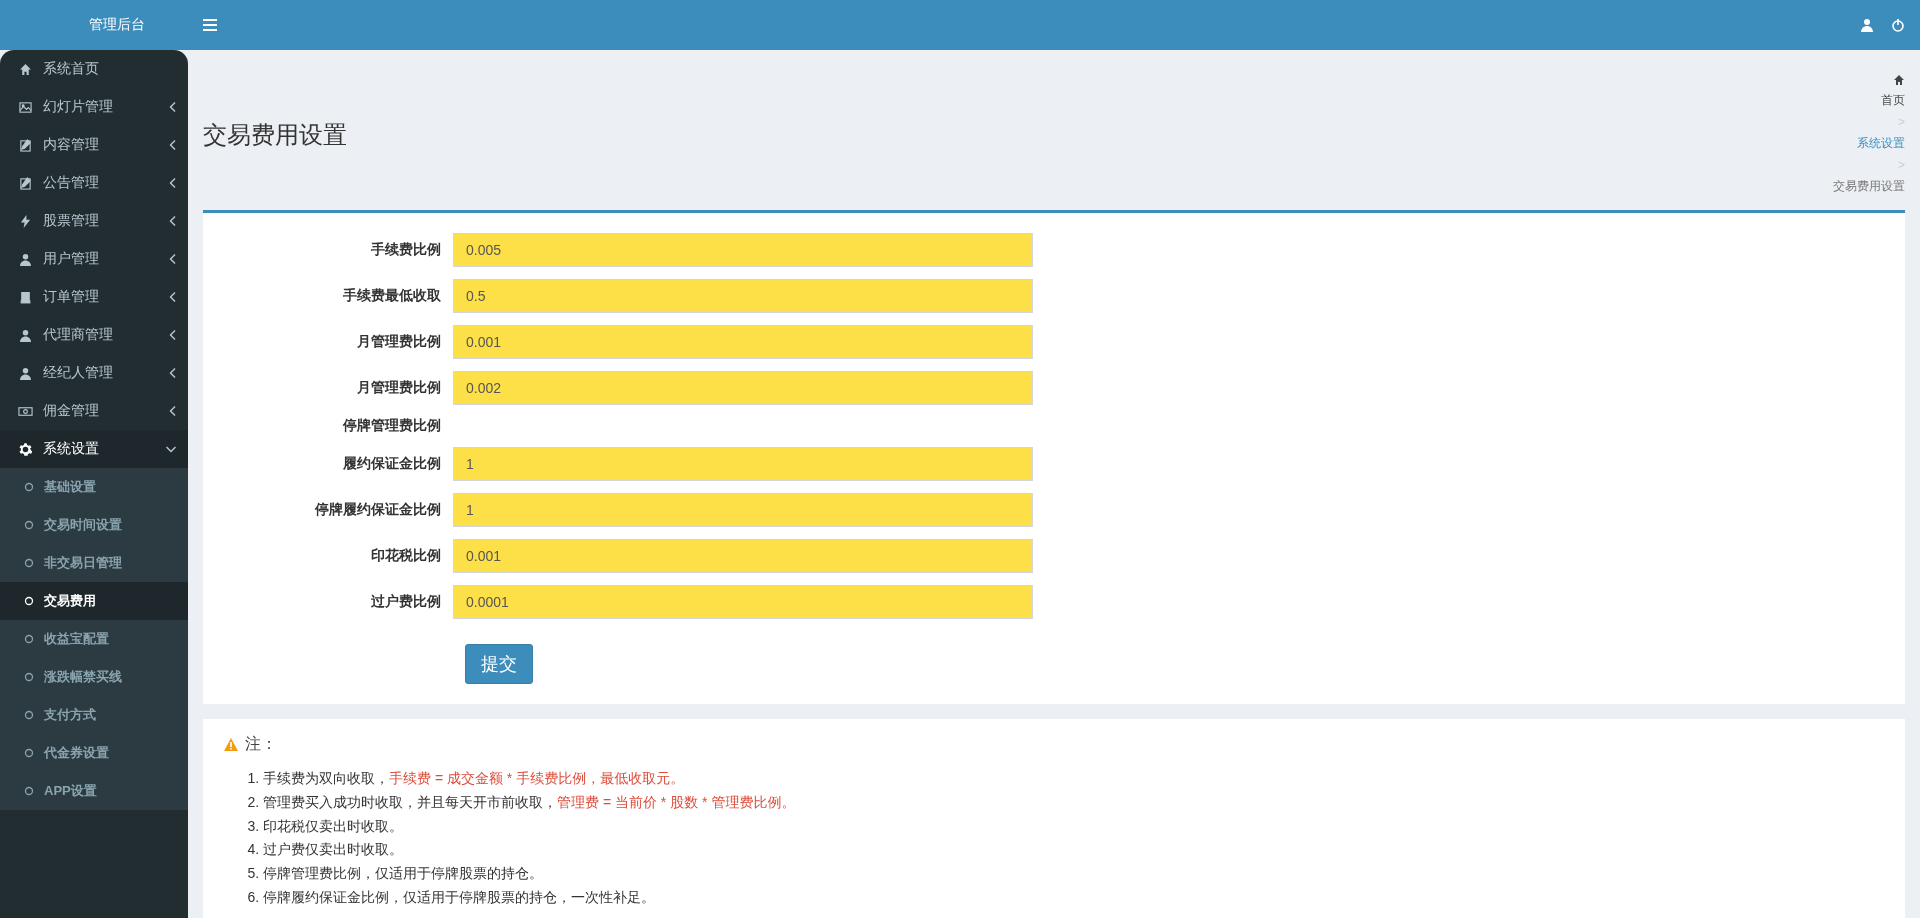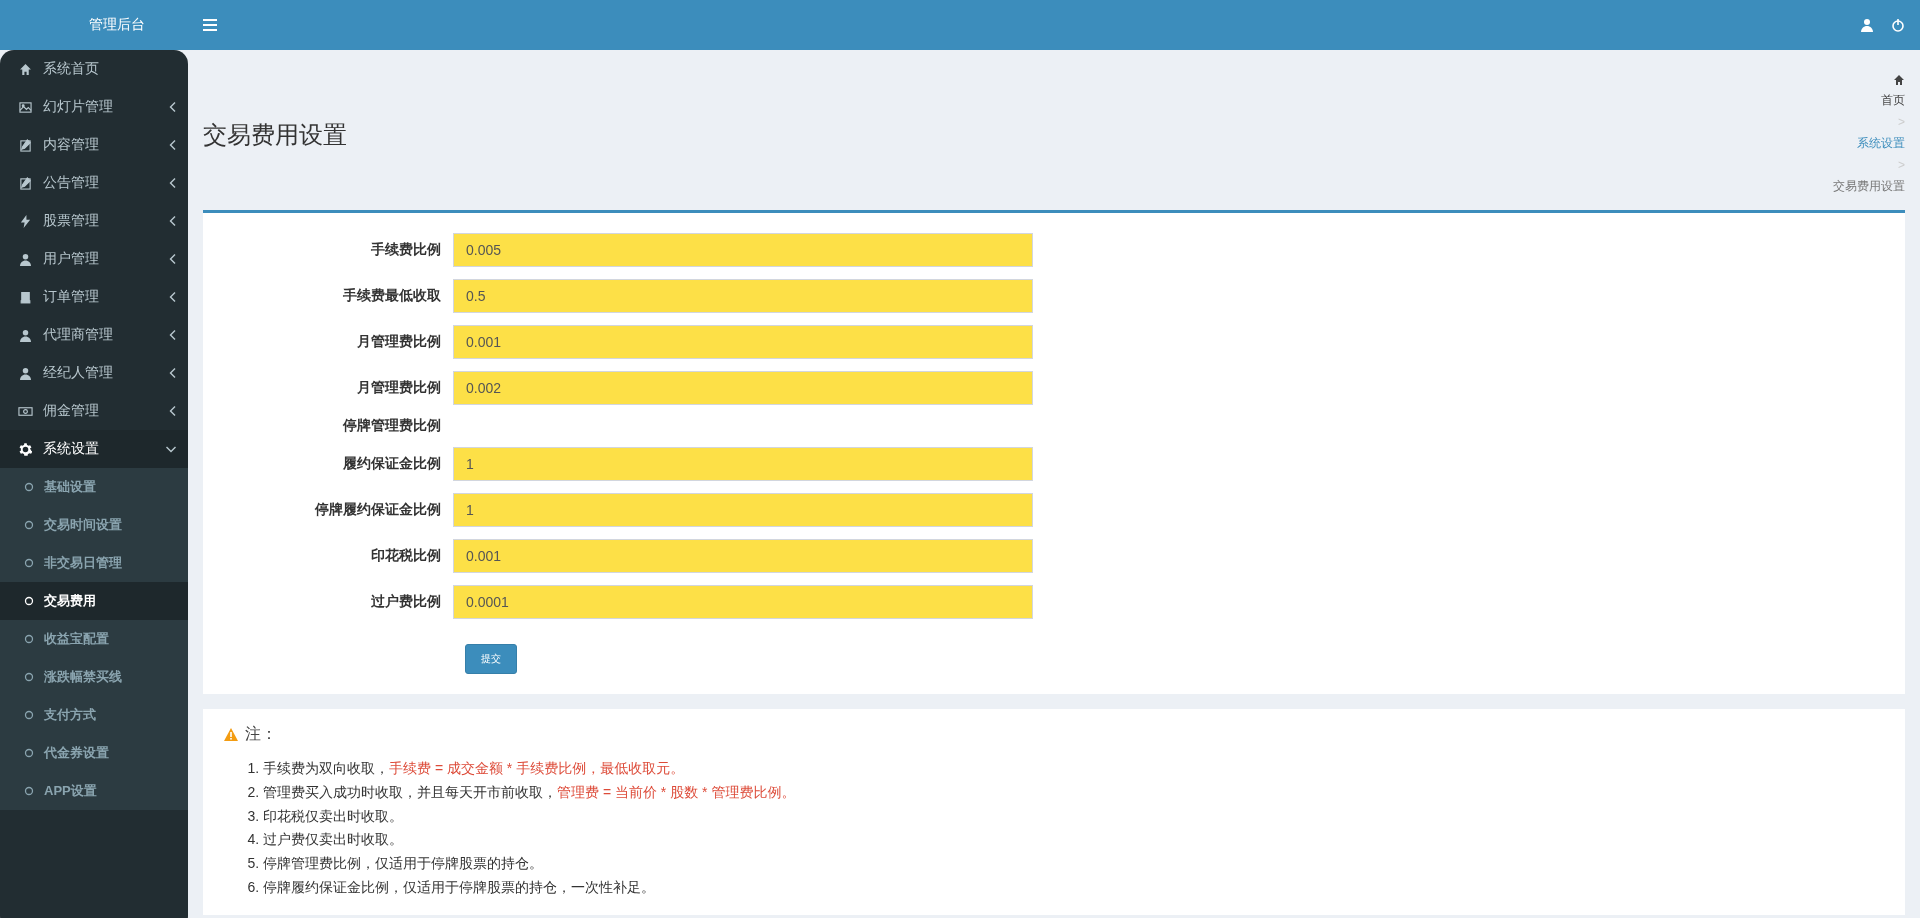--- a/index.html
+++ b/index.html
@@ -35,21 +35,21 @@
 .breadcrumb .sep { color: #ccc; }
 .breadcrumb .current { color: #777; }
 .breadcrumb a { color: #3c8dbc; text-decoration: none; cursor: pointer; }
 .breadcrumb .home-link { color: #444; }
 
 .box { margin: 15px; background: #fff; border-top: 3px solid #3c8dbc; padding: 20px 10px; }
 .form-group { display: flex; align-items: center; margin-bottom: 12px; }
 .form-label { width: 240px; text-align: right; padding-right: 12px; font-size: 14px; font-weight: bold; color: #333; }
 .form-control { flex: 0 0 580px; height: 34px; padding: 6px 12px; font-size: 14px; color: #555; background: #fde047; border: 1px solid #d2d6de; border-radius: 0; outline: none; }
 .form-actions { padding-left: 252px; margin-top: 25px; }
-.btn-primary { background: #3c8dbc; border: 1px solid #367fa9; color: #fff; padding: 7px 15px; font-size: 10px; border-radius: 3px; cursor: pointer; }
+.btn-primary { background: #3c8dbc; border: 1px solid #367fa9; color: #fff; padding: 7px 15px; font-size: 18px; border-radius: 3px; cursor: pointer; }
 
 .note-box { margin: 0 15px 15px 15px; background: #fff; padding: 15px 20px; }
 .note-title { font-size: 16px; color: #444; margin-bottom: 12px; display: flex; align-items: center; gap: 6px; }
 .warn-icon { color: #f39c12; font-size: 16px; }
 .note-list { list-style: decimal; padding-left: 40px; font-size: 14px; color: #333; line-height: 1.7; }
 .red { color: #dd4b39; }
 
 
 svg { display: block; }
 </style>

